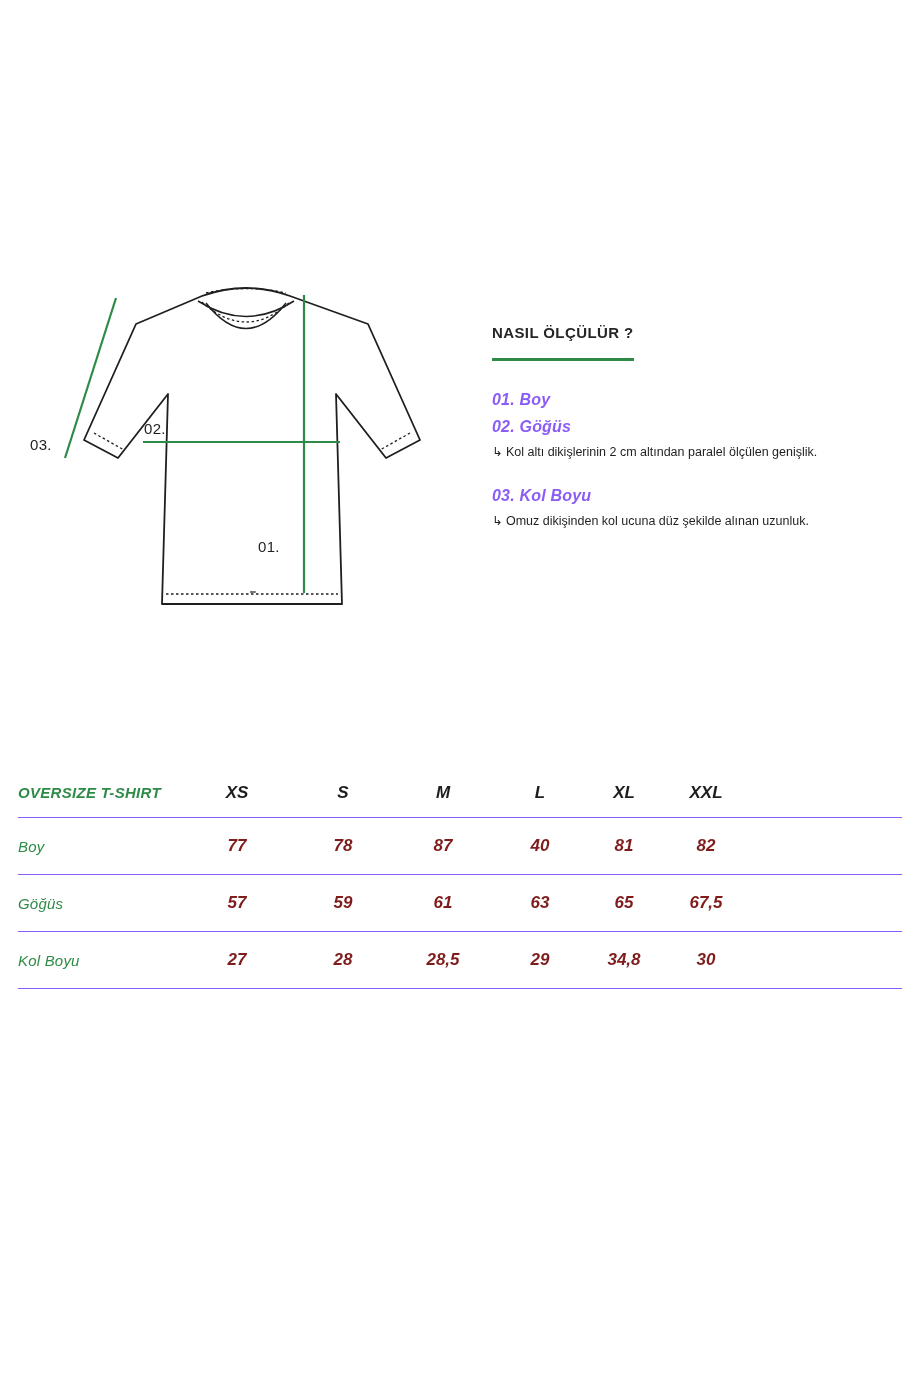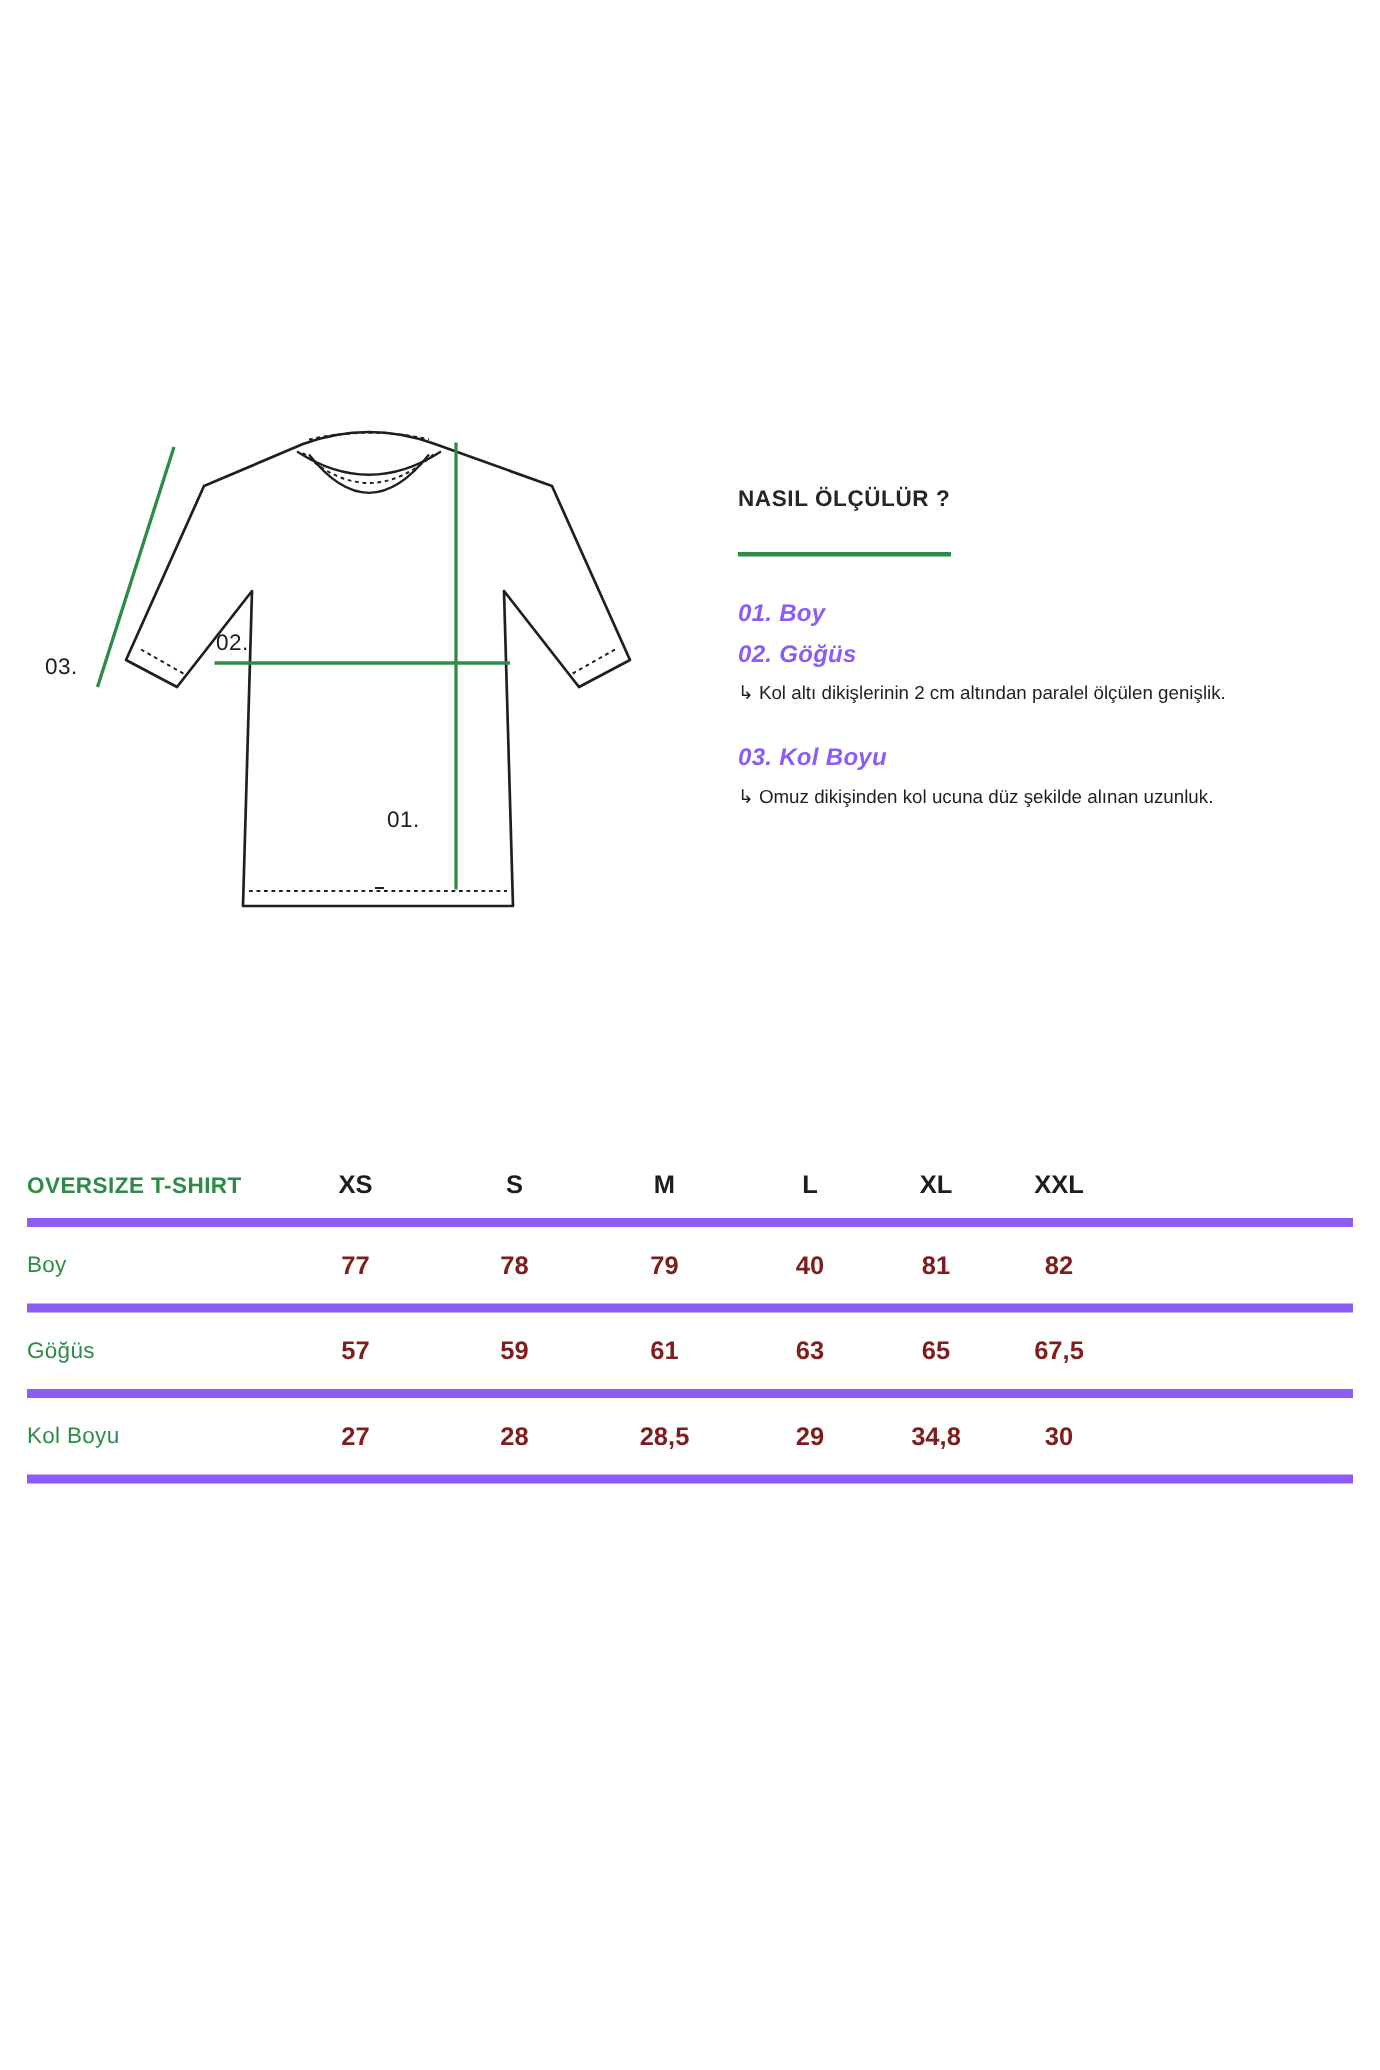--- a/index.html
+++ b/index.html
@@ -8,34 +8,35 @@
   .page { position: relative; width: 920px; height: 1380px; background: #ffffff; overflow: hidden; }
 
   
   .diagram { position: absolute; left: 28px; top: 272px; width: 430px; height: 350px; }
   .mlabel { position: absolute; font-size: 15px; color: #1f1f1f; letter-spacing: 0.3px; }
 
   
   .howto { position: absolute; left: 492px; top: 324px; width: 400px; }
   .howto-title {
     display: inline-block; font-size: 15px; font-weight: bold; color: #262626;
-    letter-spacing: 0.4px; padding-bottom: 27px; border-bottom: 3px solid #2e8b47;
+    letter-spacing: 0.4px; padding-bottom: 17px; border-bottom: 3px solid #2e8b47;
     margin-bottom: 30px;
   }
   .howto-item h3 { font-size: 16px; font-weight: bold; color: #8b5cf6; margin-bottom: 9px; letter-spacing: 0.2px; font-style: italic; }
   .howto-item p { font-size: 12.5px; color: #1f1f1f; line-height: 1.25; margin-bottom: 26px; }
 
   
   .size-table { position: absolute; left: 18px; top: 768px; width: 884px; }
   .trow {
     display: grid;
     grid-template-columns: 165px 108px 104px 96px 98px 70px 94px 1fr;
     align-items: center;
-    border-bottom: 6px solid #8b5cf6;
+    border-bottom: 1px solid #8b5cf6;
     height: 57px;
+    font-style: italic;
   }
   .trow.thead { height: 50px; }
   .prod { font-size: 15px; font-weight: bold; color: #2e8b47; letter-spacing: 0.3px; }
   .szh  { font-size: 17px; font-weight: bold; color: #1d1d1d; text-align: center; }
   .rlabel { font-size: 15px; color: #2e8b47; letter-spacing: 0.2px; }
   .cell { font-size: 17px; font-weight: bold; color: #7f1d1d; text-align: center; }
 </style>
 </head>
 <body>
 
@@ -99,21 +100,21 @@
       <span class="szh">M</span>
       <span class="szh">L</span>
       <span class="szh">XL</span>
       <span class="szh">XXL</span>
     </div>
 
     <div class="trow">
       <span class="rlabel">Boy</span>
       <span class="cell">77</span>
       <span class="cell">78</span>
-      <span class="cell">79</span>
+      <span class="cell">87</span>
       <span class="cell">40</span>
       <span class="cell">81</span>
       <span class="cell">82</span>
     </div>
 
     <div class="trow">
       <span class="rlabel">Göğüs</span>
       <span class="cell">57</span>
       <span class="cell">59</span>
       <span class="cell">61</span>

